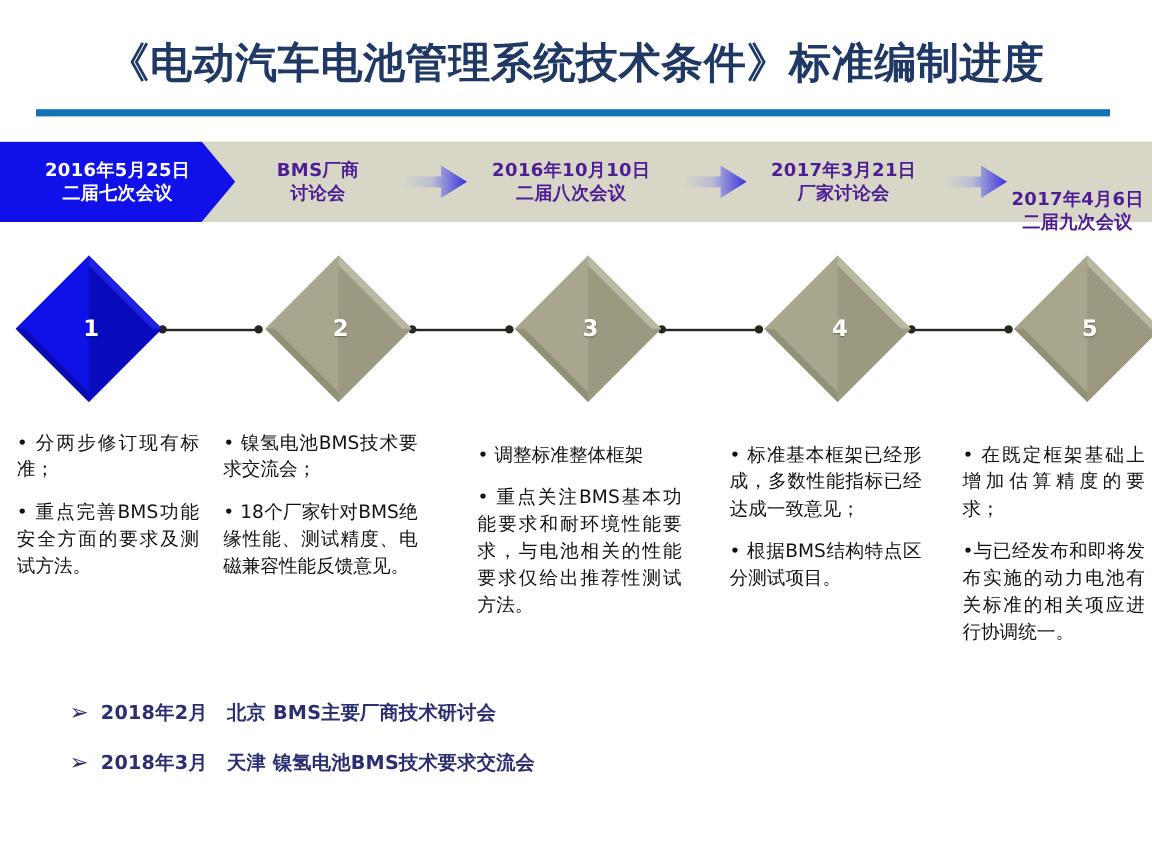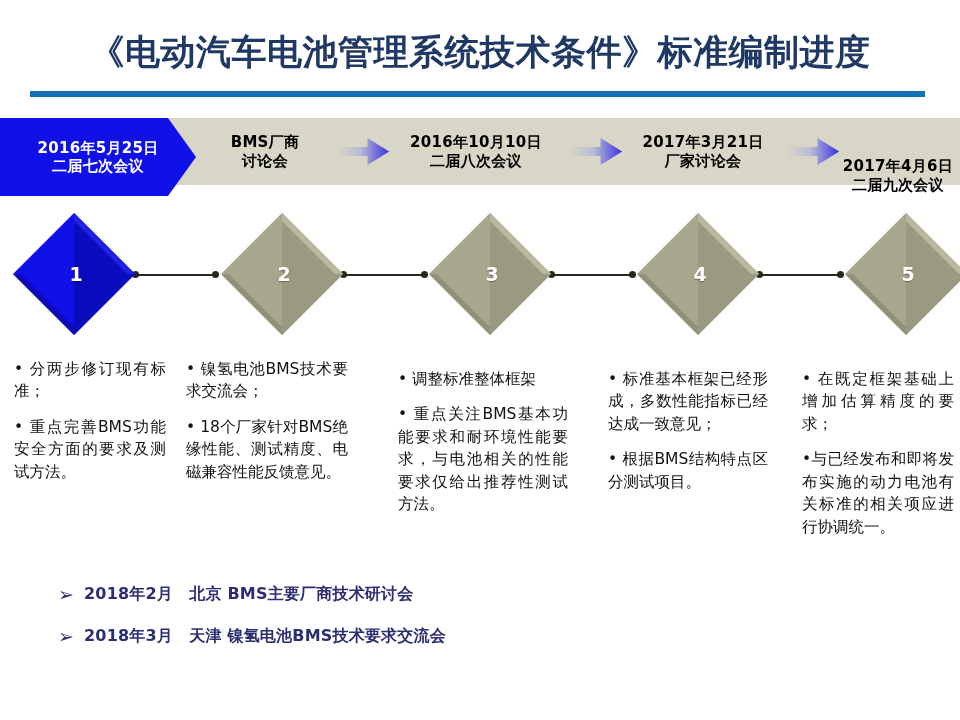--- a/index.html
+++ b/index.html
@@ -26,34 +26,34 @@
     position:absolute;left:30px;top:91px;width:895px;height:6px;
     background:#1372b6;
   }
 
   
   .tl-bar{
     position:absolute;left:0;top:118px;width:960px;height:67px;
     background:#d8d6c6;
   }
   .tl-chevron{
-    position:absolute;left:0;top:0;width:196px;height:78px;
+    position:absolute;left:0;top:0;width:196px;height:67px;
     background:#1010e8;
     clip-path:polygon(0 0, 168px 0, 196px 50%, 168px 100%, 0 100%);
     display:flex;flex-direction:column;align-items:center;justify-content:center;
     color:#ffffff;
   }
   .tl-chevron .l1,.tl-chevron .l2{
     font-size:15px;font-weight:bold;line-height:1.22;letter-spacing:0.3px;
     font-family:"DejaVu Sans","Liberation Sans",sans-serif;
   }
   .tl-item{
     position:absolute;top:0;height:67px;
     display:flex;flex-direction:column;align-items:center;justify-content:center;
-    color:#000000;text-align:center;
+    color:#4c1d95;text-align:center;
   }
   .tl-item .l1,.tl-item .l2{
     font-size:15px;font-weight:bold;line-height:1.22;letter-spacing:0.3px;
     font-family:"DejaVu Sans","Liberation Sans",sans-serif;white-space:nowrap;
   }
   .tl-arrow{
     position:absolute;top:0;height:67px;width:62px;
     display:flex;align-items:center;justify-content:center;
   }
   .tl-arrow svg{display:block;}

